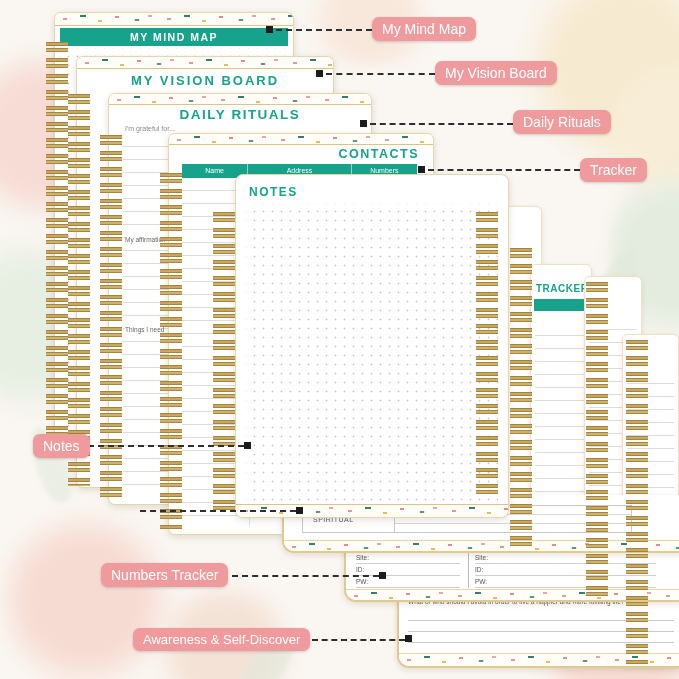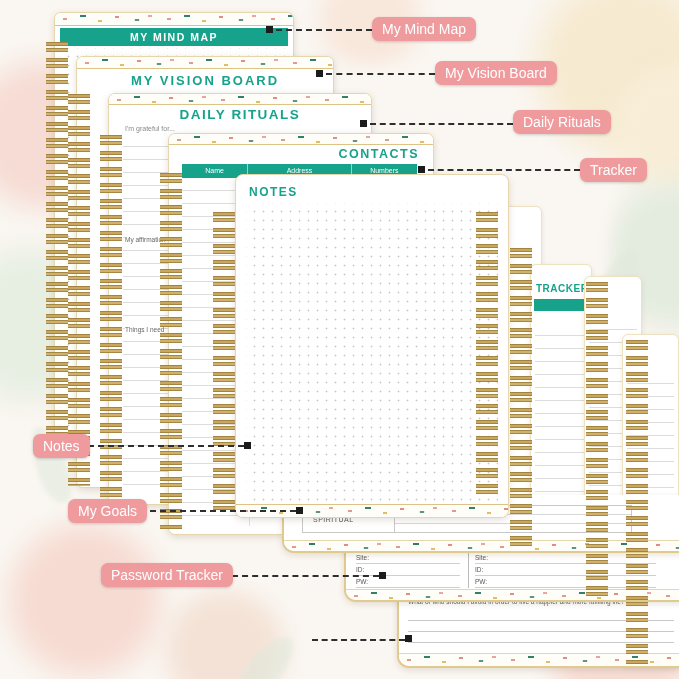--- a/index.html
+++ b/index.html
@@ -186,24 +186,24 @@
   <div class="callout" style="left:513px;top:110px;">Daily Rituals</div>
 
   <div class="marker" style="left:418px;top:166px;"></div>
   <div class="dash" style="left:428px;top:169px;width:152px;"></div>
   <div class="callout" style="left:580px;top:158px;">Tracker</div>
 
   <div class="callout" style="left:33px;top:434px;">Notes</div>
   <div class="dash" style="left:88px;top:445px;width:156px;"></div>
   <div class="marker" style="left:244px;top:442px;"></div>
 
-  <div class="callout" style="left:68px;top:499px;">My Goals</div>
   <div class="dash" style="left:140px;top:510px;width:156px;"></div>
   <div class="marker" style="left:296px;top:507px;"></div>
 
-  <div class="callout" style="left:101px;top:563px;">Password Tracker</div>
+  <div class="callout" style="left:101px;top:563px;">Numbers Tracker</div>
   <div class="dash" style="left:232px;top:575px;width:147px;"></div>
   <div class="marker" style="left:379px;top:572px;"></div>
 
+  <div class="callout" style="left:133px;top:628px;font-size:13px;">Awareness &amp; Self-Discover</div>
   <div class="dash" style="left:312px;top:639px;width:93px;"></div>
   <div class="marker" style="left:405px;top:635px;"></div>
 
 </div>
 
 </body></html>

